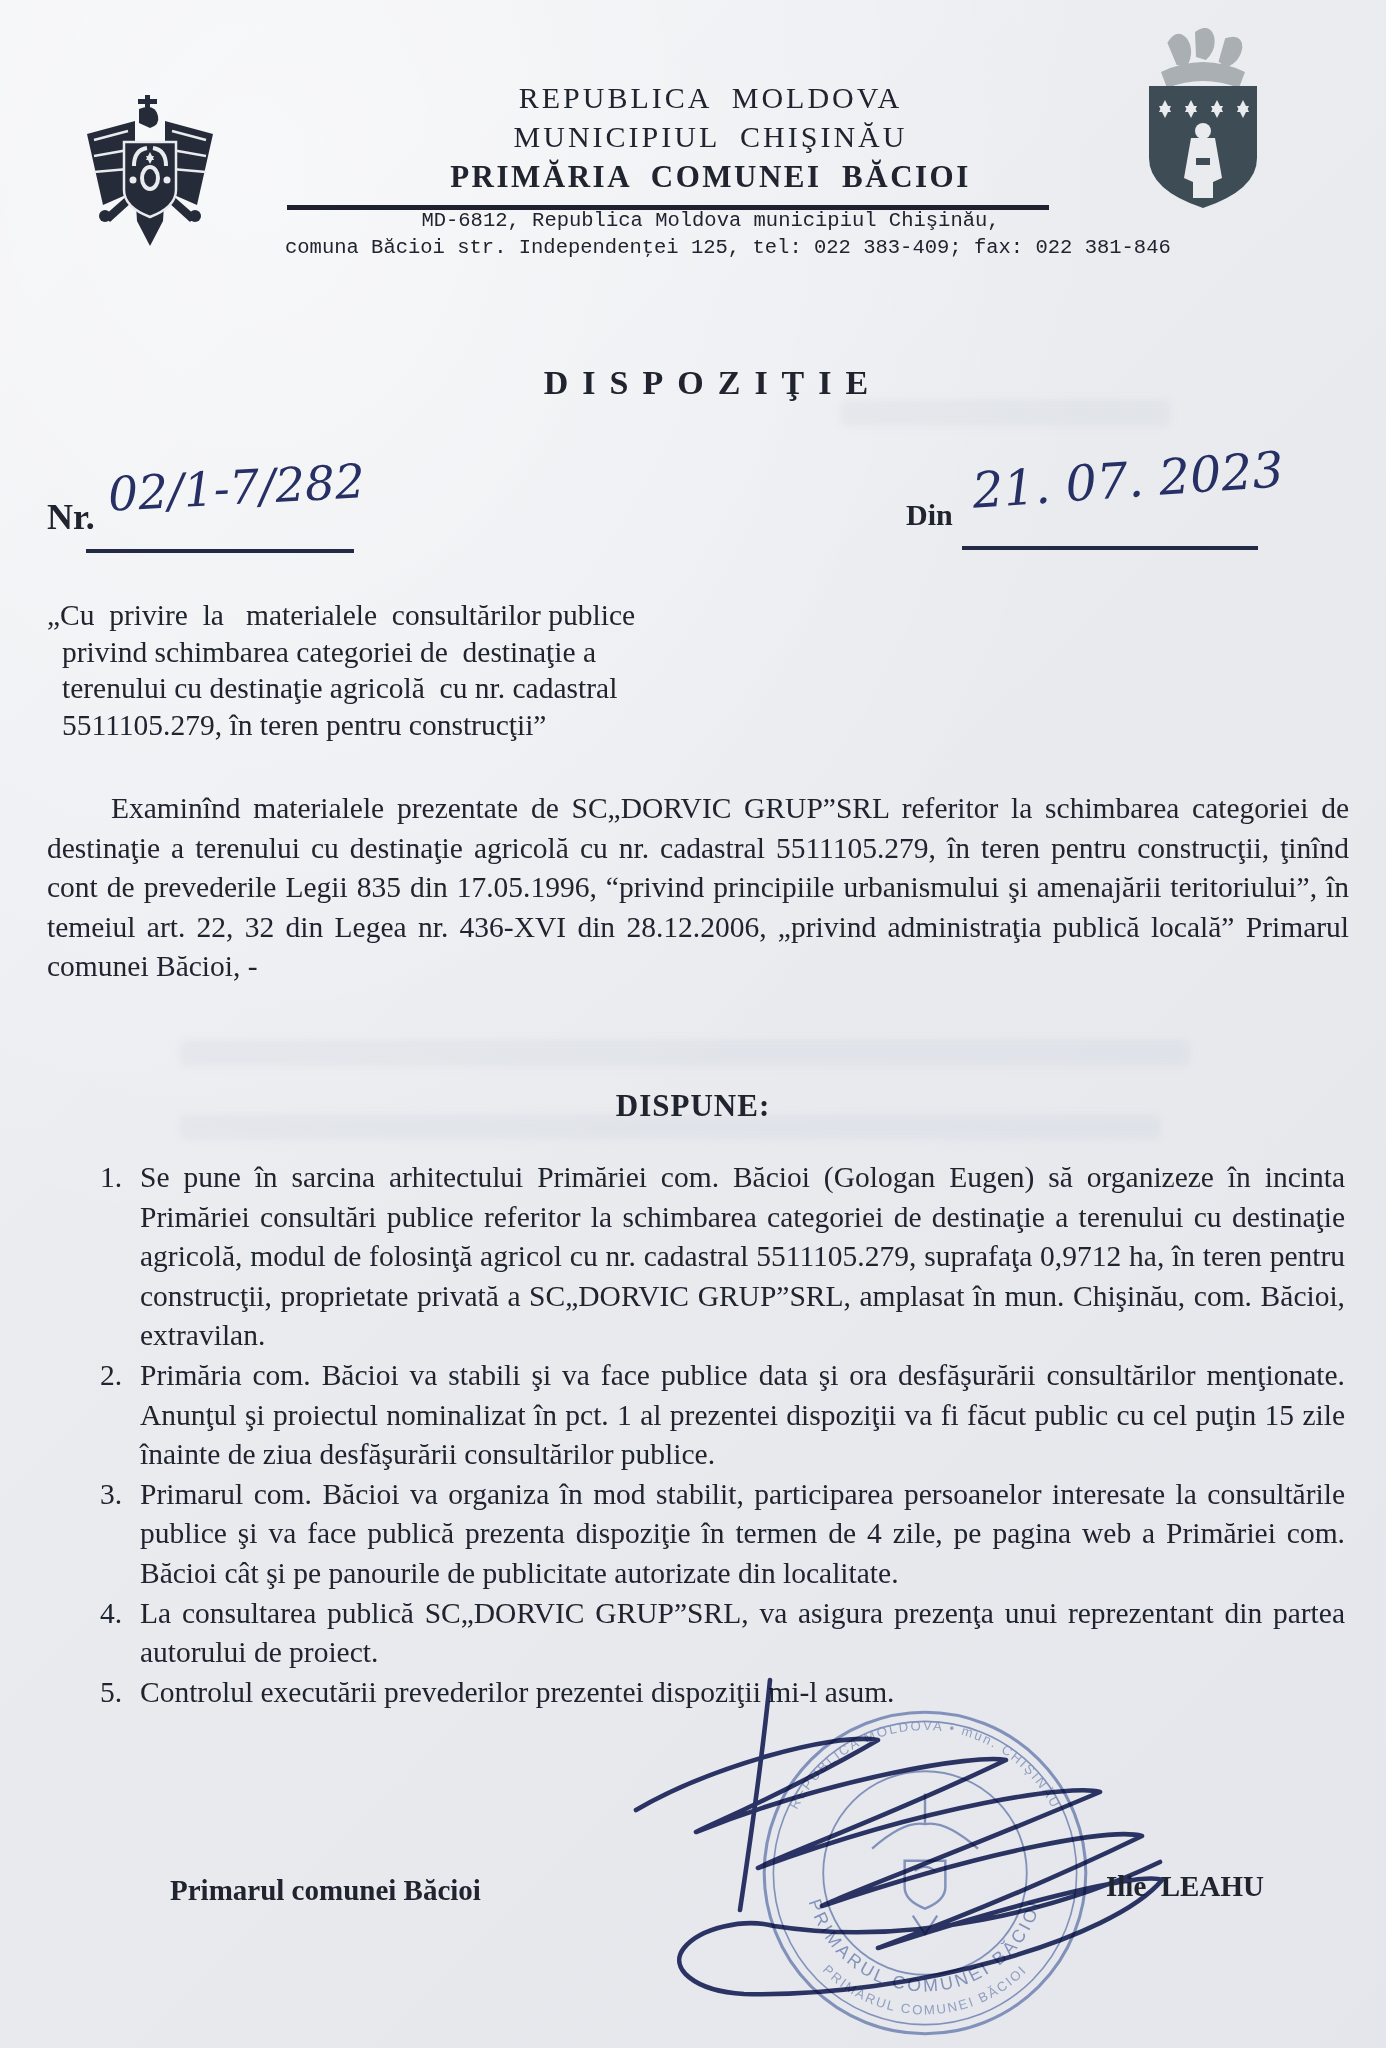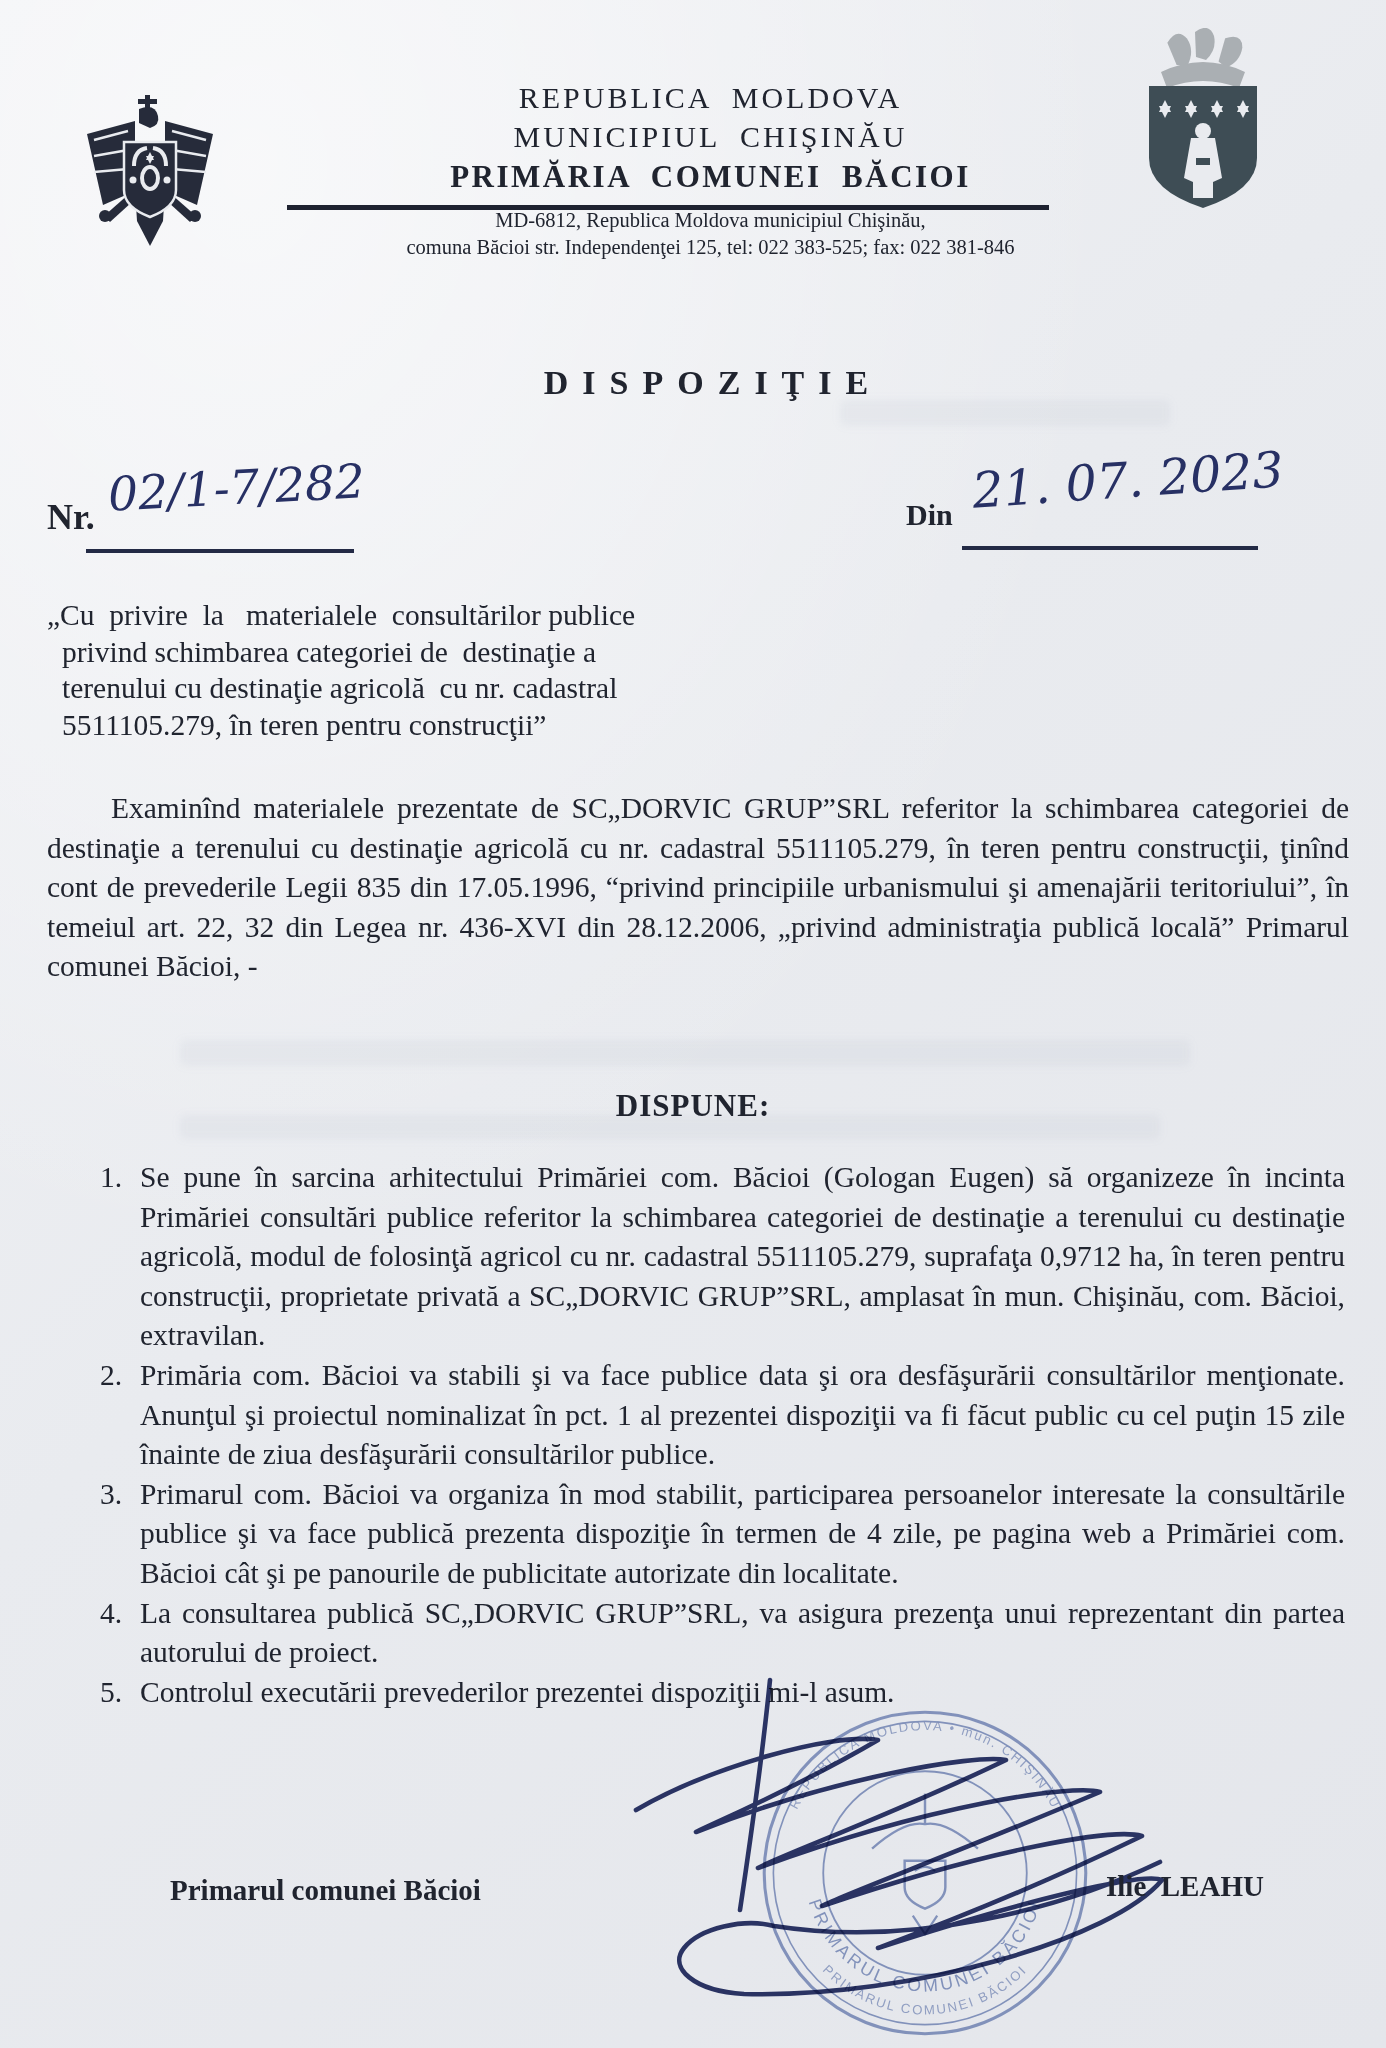--- a/index.html
+++ b/index.html
@@ -13,21 +13,21 @@
     color:#20242f;
     font-family:"Liberation Serif","DejaVu Serif",serif;
     overflow:hidden;
   }
   
   .hdr-center{position:absolute;left:285px;right:250px;top:78px;text-align:center;}
   .hdr-l1,.hdr-l2{font-size:30px;letter-spacing:3px;line-height:39px;white-space:pre;}
   .hdr-l3{font-size:31px;font-weight:bold;letter-spacing:2.5px;line-height:42px;white-space:pre;}
   .hdr-rule{position:absolute;left:287px;top:205px;width:762px;height:5px;background:#1e2230;}
   .hdr-a1,.hdr-a2{font-size:20.5px;line-height:27px;white-space:pre;}
-  .hdr-addr{margin-top:9px;}
+  .hdr-addr{margin-top:9px;font-family:Liberation Mono, monospace;}
   .coa-left{position:absolute;left:84px;top:94px;}
   .crest-right{position:absolute;left:1133px;top:28px;}
   
   .doc-title{position:absolute;left:0;right:0;top:364px;text-align:center;
     font-size:34px;font-weight:bold;letter-spacing:14px;transform:translateX(20px);}
   
   .nr-label{position:absolute;left:47px;top:496px;font-size:36px;font-weight:bold;}
   .nr-value{position:absolute;left:108px;top:460px;font-size:47px;font-style:italic;
     color:#273064;transform:rotate(-3deg);font-family:"DejaVu Serif",serif;white-space:pre;}
   .nr-line{position:absolute;left:86px;top:549px;width:268px;height:3.5px;background:#232a45;}
@@ -96,21 +96,21 @@
         <circle cx="83" cy="86" r="3.5"></circle>
     </g>
   </svg>
 
   <div class="hdr-center">
     <div class="hdr-l1">REPUBLICA  MOLDOVA</div>
     <div class="hdr-l2">MUNICIPIUL  CHIŞINĂU</div>
     <div class="hdr-l3">PRIMĂRIA  COMUNEI  BĂCIOI</div>
     <div class="hdr-addr">
       <div class="hdr-a1">MD-6812, Republica Moldova municipiul Chişinău,</div>
-      <div class="hdr-a2">comuna Băcioi str. Independenţei 125, tel: 022 383-525; fax: 022 381-846</div>
+      <div class="hdr-a2">comuna Băcioi str. Independenţei 125, tel: 022 383-409; fax: 022 381-846</div>
     </div>
   </div>
   <div class="hdr-rule"></div>
 
   <svg class="crest-right" width="140" height="200" viewBox="0 0 140 200">
     <g fill="#9ba0a4" opacity=".8">
       <path d="M38,12 q14,-12 20,2 q4,14 -8,26 l-10,-4 z" transform="rotate(-18 45 25)"></path>
       <path d="M62,4 q14,-10 19,4 q3,14 -8,24 l-10,-3 z"></path>
       <path d="M88,12 q15,-10 19,4 q2,14 -10,24 l-9,-4 z" transform="rotate(16 96 26)"></path>
       <path d="M28,44 q42,-20 84,0 l-6,16 q-36,-14 -72,0 z"></path>

